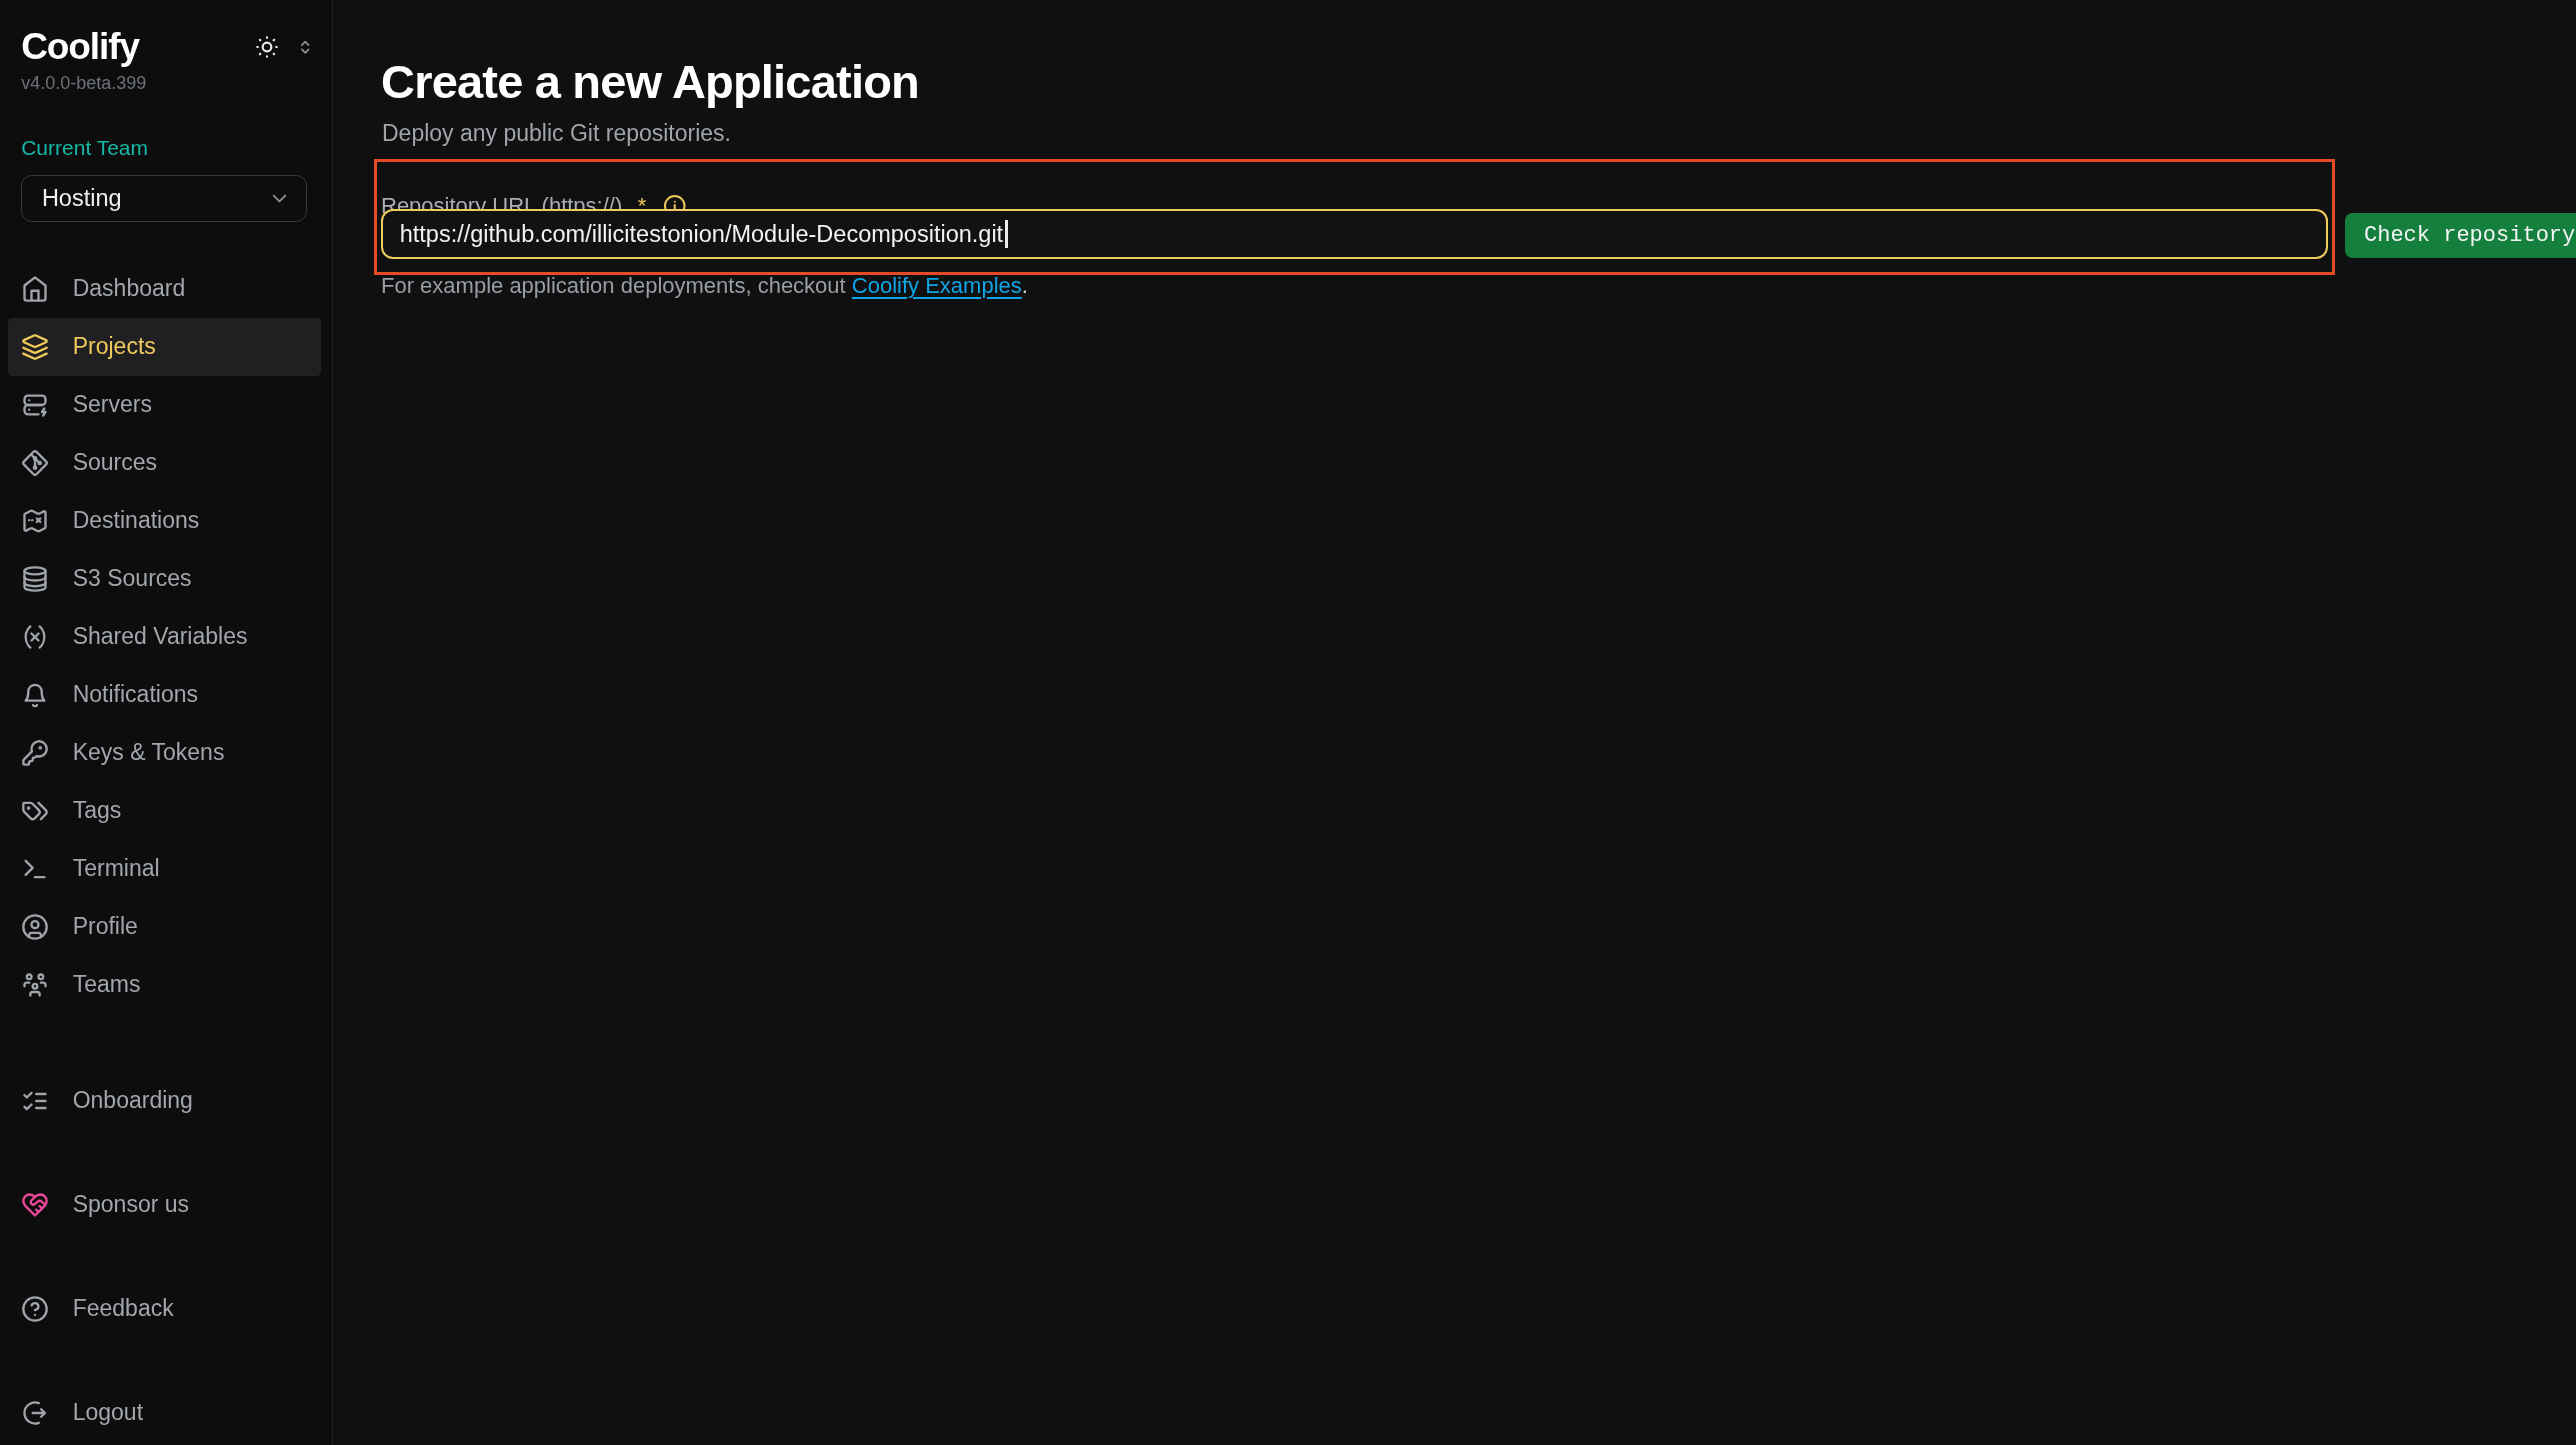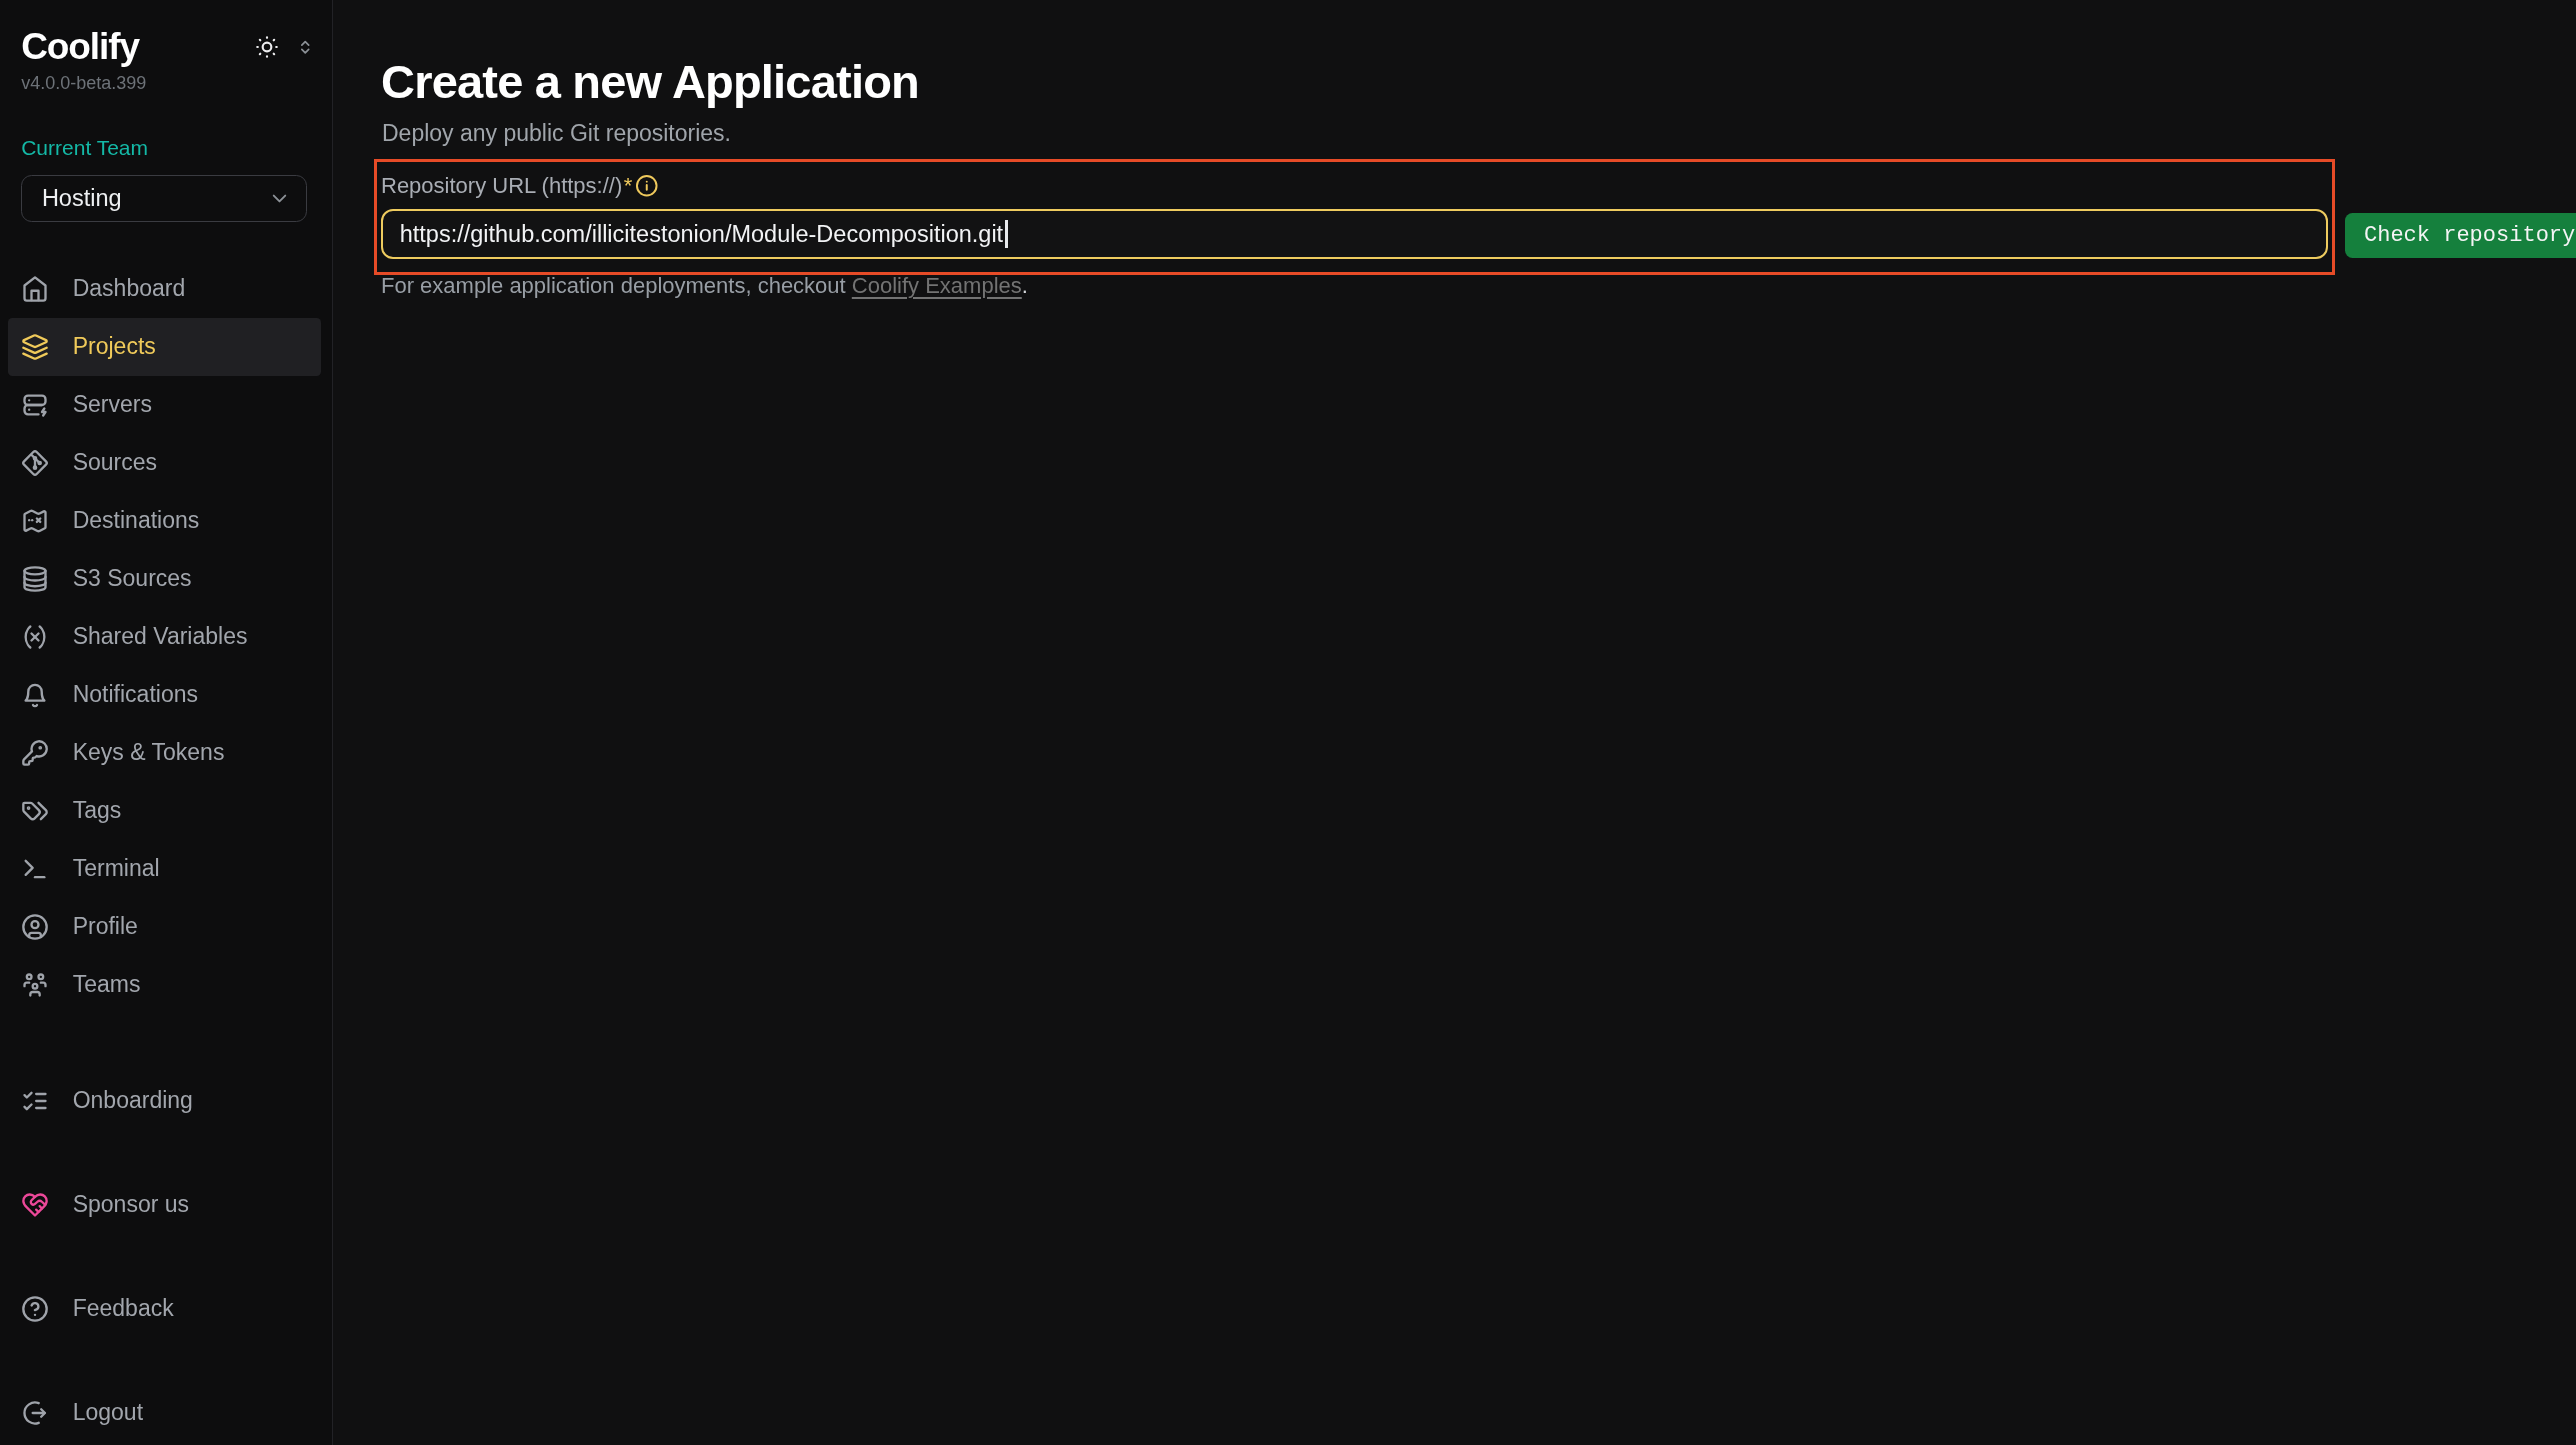--- a/index.html
+++ b/index.html
@@ -38,38 +38,38 @@
 
   
   .main{flex:1;position:relative;background:#101011;margin-top:39px;}
   .page-title{position:absolute;left:48px;top:15px;font-size:47px;font-weight:700;
     color:#ffffff;letter-spacing:-0.8px;line-height:55px;white-space:nowrap;}
   .page-subtitle{position:absolute;left:49px;top:80px;font-size:23px;color:#a0a5ab;line-height:29px;}
 
   .annotation-box{position:absolute;left:41px;top:120px;width:1961px;height:116px;
     border:3.8px solid #e64b27;pointer-events:none;}
 
-  .form-label-row{position:absolute;left:48px;top:132px;height:29px;
-    display:flex;align-items:center;gap:0;}
+  .form-label-row{position:absolute;left:48px;top:152px;height:29px;
+    display:flex;align-items:center;gap:14px;}
   .form-label{font-size:22px;color:#a9adb4;}
   .required{font-size:22px;color:#efc95c;margin-left:1.5px;}
   .info-ic{width:23.5px;height:23.5px;color:#efc95c;display:flex;cursor:pointer;margin-left:3px;}
 
   .url-input{position:absolute;left:48px;top:170px;width:1947px;height:50px;
     border:2.3px solid #eecb5f;border-radius:12px;background:#121213;
     display:flex;align-items:center;padding:0 16.7px;cursor:text;}
   .url-input .value{font-size:23.5px;color:#f2f3f5;white-space:nowrap;}
   .caret{width:2.3px;height:28px;background:#e8eaed;margin-left:2.3px;}
 
   .check-btn{position:absolute;left:2012px;top:174px;height:45px;padding:0 19px;
     background:#15803d;border:none;border-radius:7.6px;font-size:22px;color:#f4f4f5;
     cursor:pointer;font-family:Liberation Mono, monospace;white-space:nowrap;}
 
   .helper{position:absolute;left:48px;top:232px;font-size:22px;color:#989ea5;line-height:29px;white-space:nowrap;}
-  .helper .link{color:#737373;text-decoration:underline;text-underline-offset:3.8px;cursor:pointer;}
+  .helper .link{color:#0ea5e9;text-decoration:underline;text-underline-offset:3.8px;cursor:pointer;}
   .helper .suffix{color:#d6d9dd;}
 </style>
 </head>
 <body>
 
 <div class="layout">
 
   <aside class="sidebar">
     <div class="logo-row">
       <div class="logo">Coolify</div>

